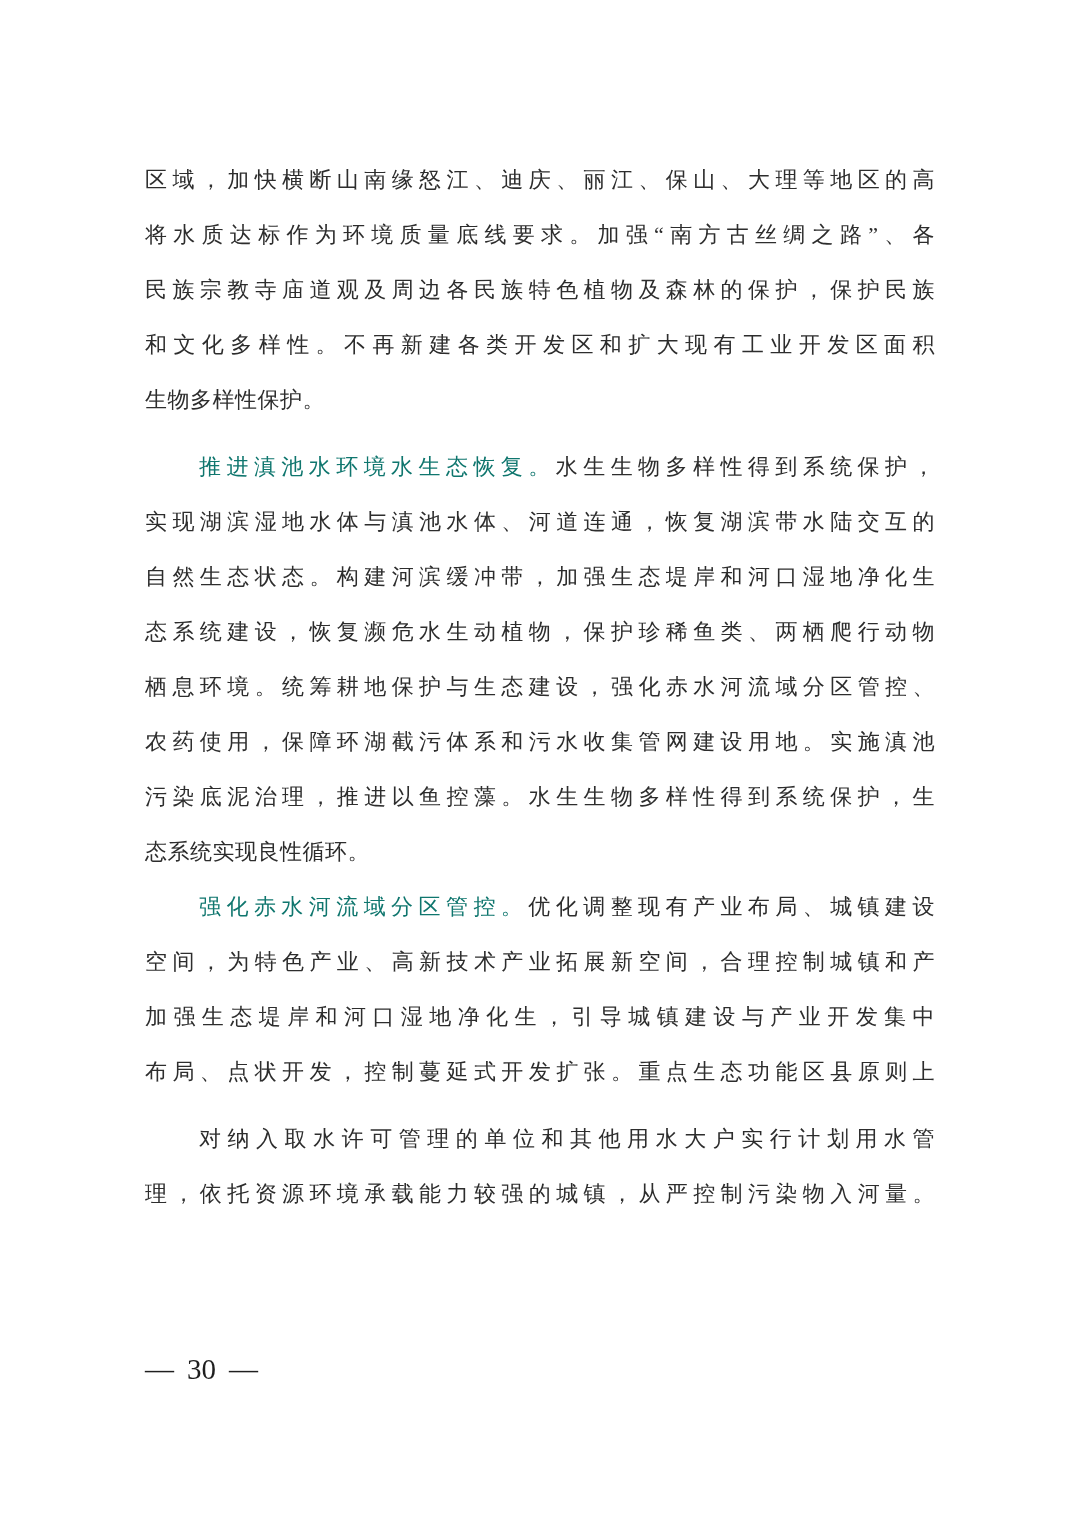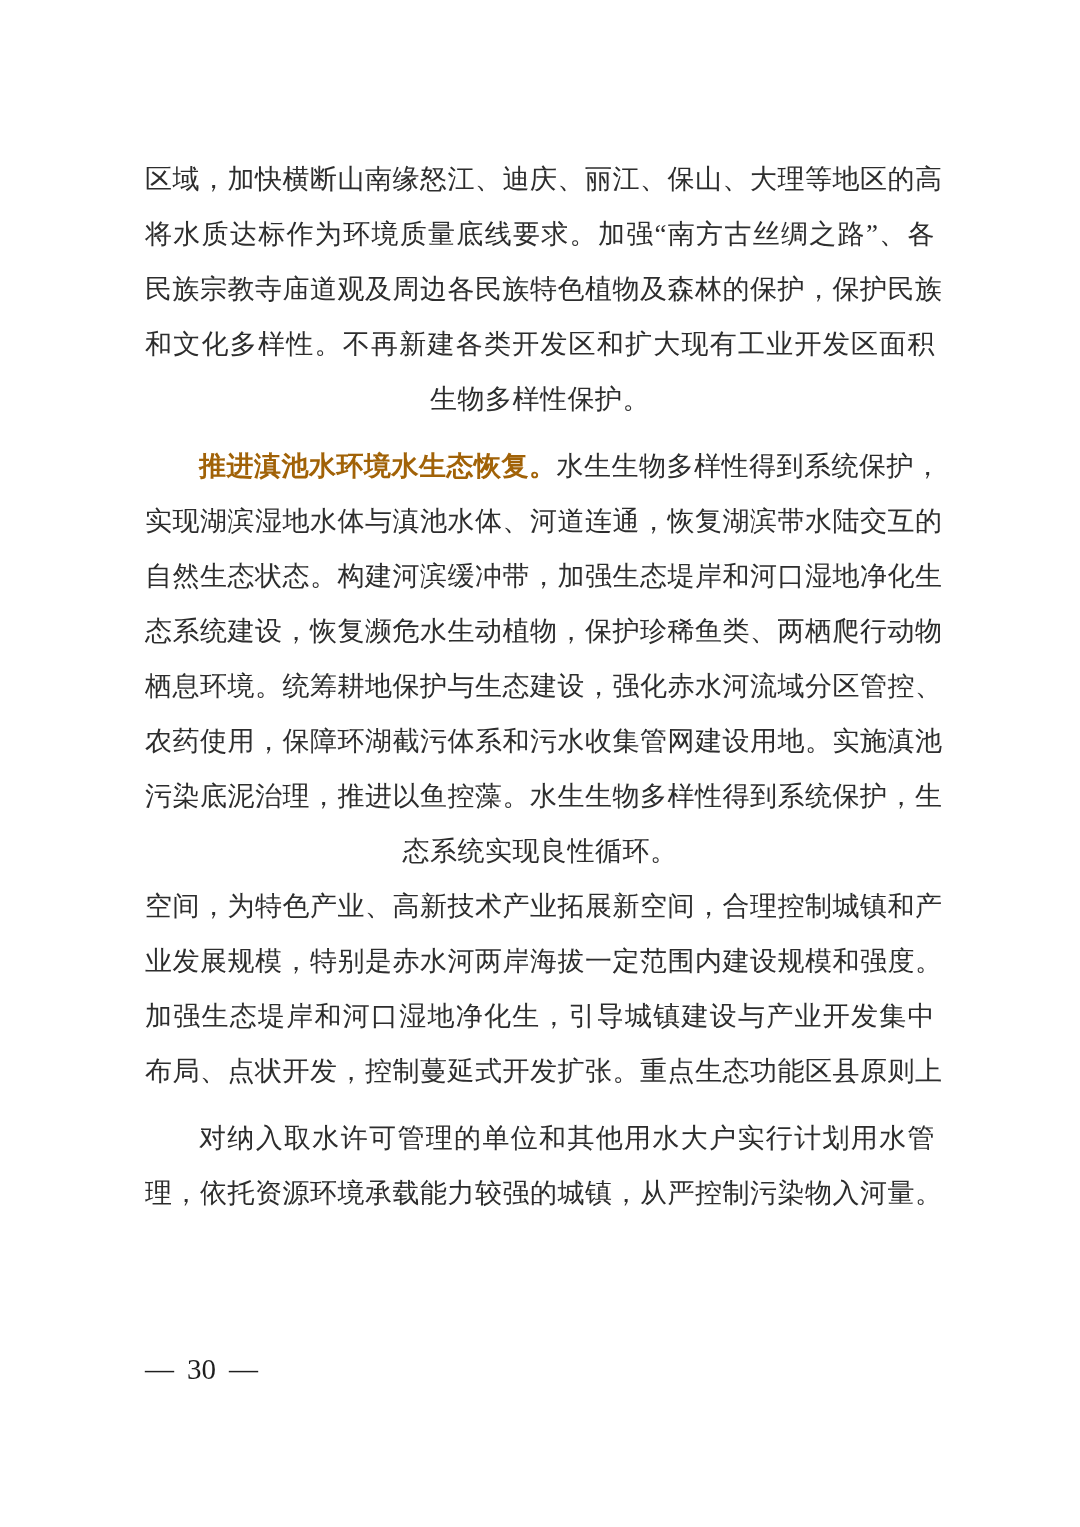--- a/index.html
+++ b/index.html
@@ -16,34 +16,34 @@
     position: absolute;
     left: 145px;
     top: 152px;
     width: 790px;
   }
   .para { margin: 0; padding: 0; }
   .para.gap-before { margin-top: 12px; }
   .line {
     height: 55px;
     line-height: 55px;
-    font-size: 27px;
+    font-size: 22px;
     letter-spacing: 0.5px;
     text-align: justify;
     text-align-last: justify;
     text-justify: inter-ideograph;
     white-space: nowrap;
     overflow: visible;
   }
   .line.last {
-    text-align: center;
+    text-align: left;
     text-align-last: auto;
   }
   .line.indent { text-indent: 54px; }
-  .lead { font-weight: 700; color: #a16207; }
+  .lead { font-weight: 400; color: #0f766e; }
   .footer {
     position: absolute;
     left: 145px;
     top: 1348px;
     height: 42px;
     display: inline-flex;
     align-items: center;
     gap: 13px;
     font-size: 29px;
     color: #1f1f1f;
@@ -71,22 +71,24 @@
       <div class="line">实现湖滨湿地水体与滇池水体、河道连通，恢复湖滨带水陆交互的</div>
       <div class="line">自然生态状态。构建河滨缓冲带，加强生态堤岸和河口湿地净化生</div>
       <div class="line">态系统建设，恢复濒危水生动植物，保护珍稀鱼类、两栖爬行动物</div>
       <div class="line">栖息环境。统筹耕地保护与生态建设，强化赤水河流域分区管控、</div>
       <div class="line">农药使用，保障环湖截污体系和污水收集管网建设用地。实施滇池</div>
       <div class="line">污染底泥治理，推进以鱼控藻。水生生物多样性得到系统保护，生</div>
       <div class="line last">态系统实现良性循环。</div>
     </div>
 
     <div class="para">
+      <div class="line indent">
+        <span class="lead">强化赤水河流域分区管控。</span><span>优化调整现有产业布局、城镇建设</span>
+      </div>
       <div class="line">空间，为特色产业、高新技术产业拓展新空间，合理控制城镇和产</div>
-      <div class="line">业发展规模，特别是赤水河两岸海拔一定范围内建设规模和强度。</div>
       <div class="line">加强生态堤岸和河口湿地净化生，引导城镇建设与产业开发集中</div>
       <div class="line">布局、点状开发，控制蔓延式开发扩张。重点生态功能区县原则上</div>
     </div>
 
     <div class="para gap-before">
       <div class="line indent">对纳入取水许可管理的单位和其他用水大户实行计划用水管</div>
       <div class="line">理，依托资源环境承载能力较强的城镇，从严控制污染物入河量。</div>
     </div>
 
   </div>

